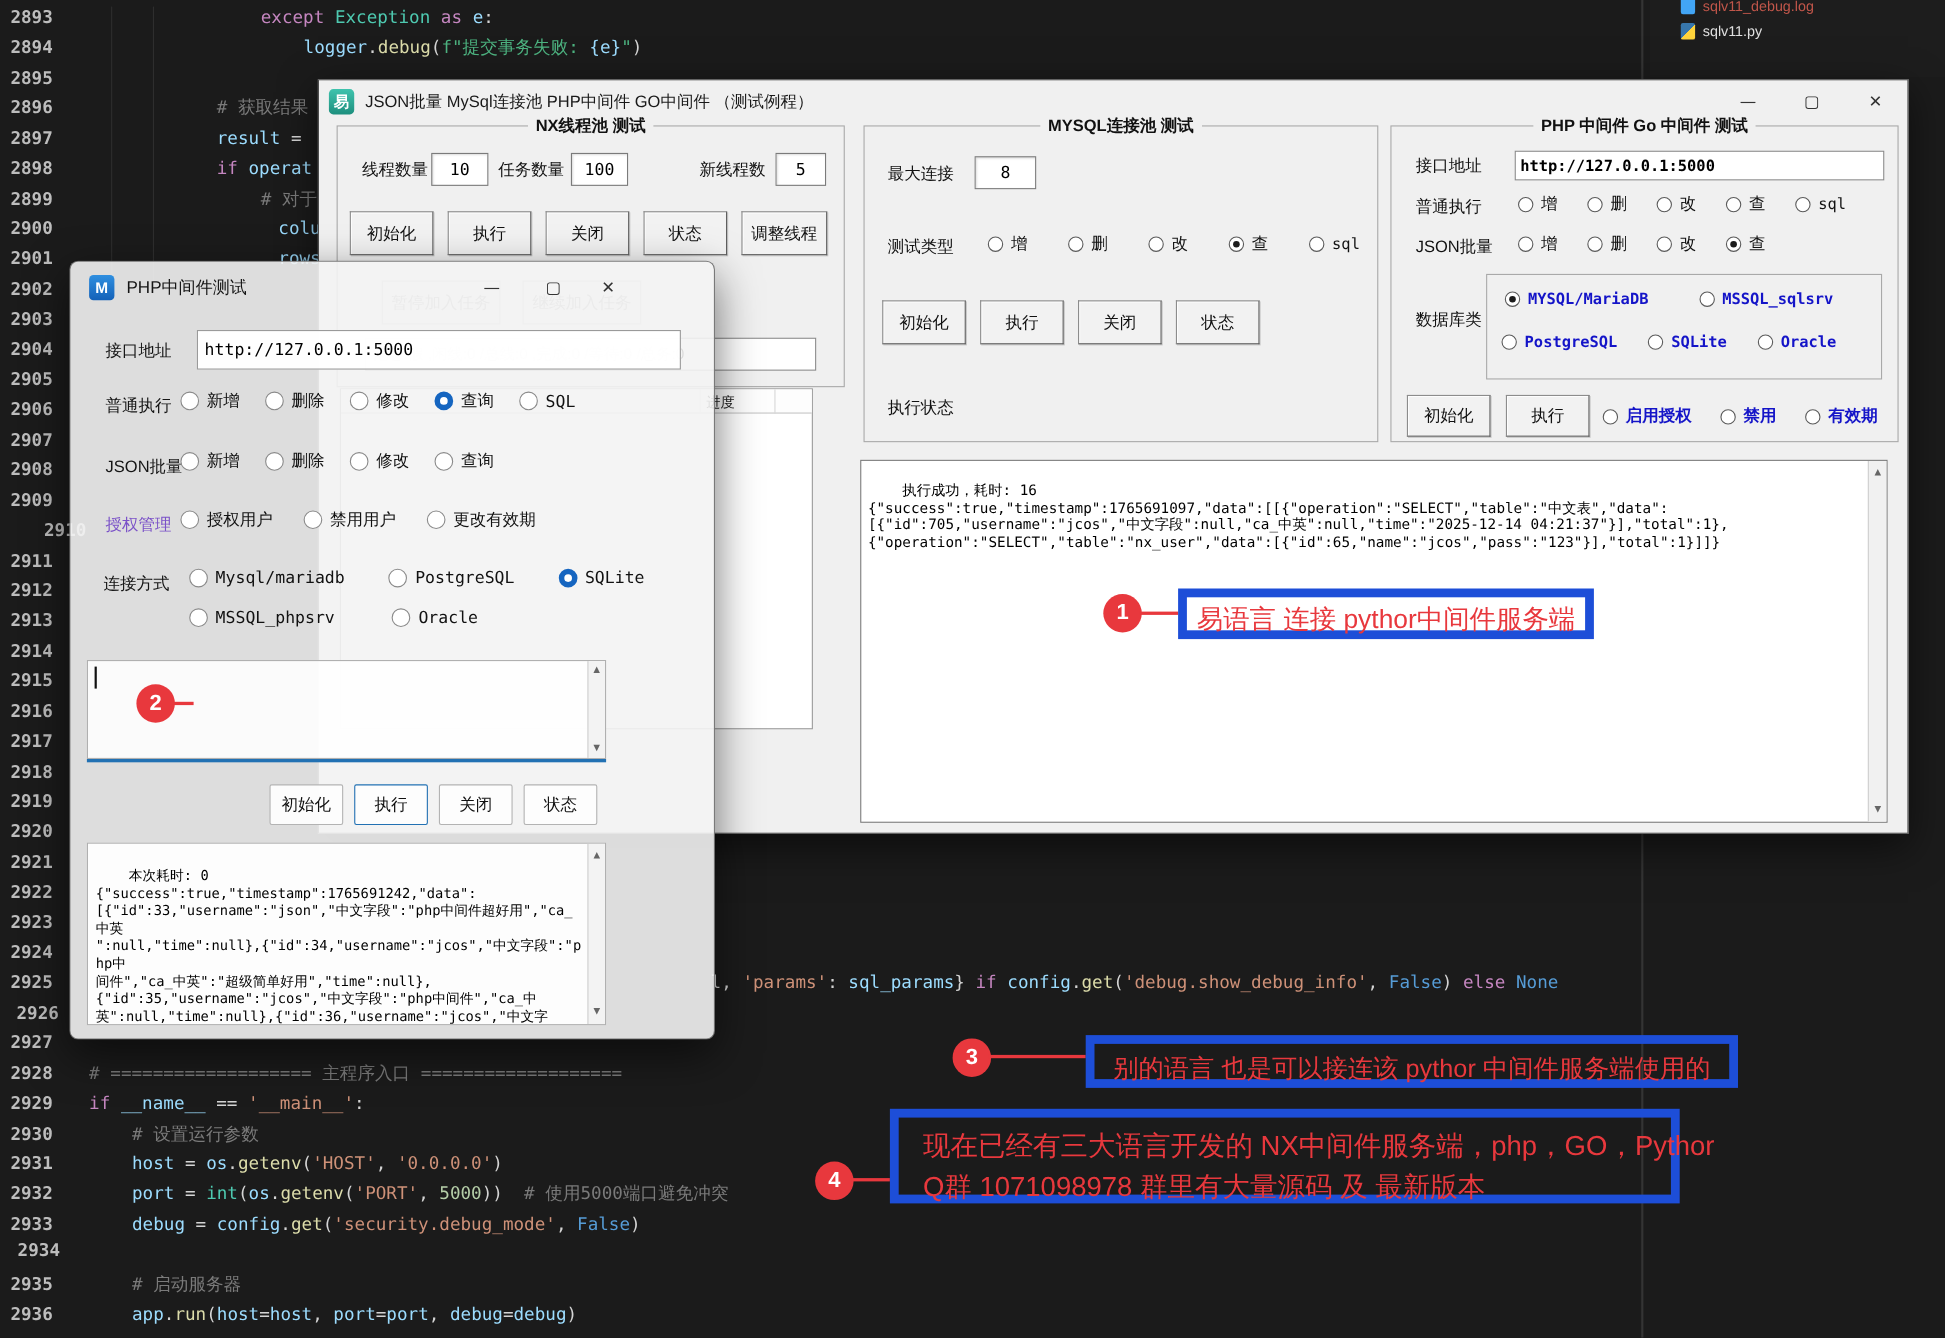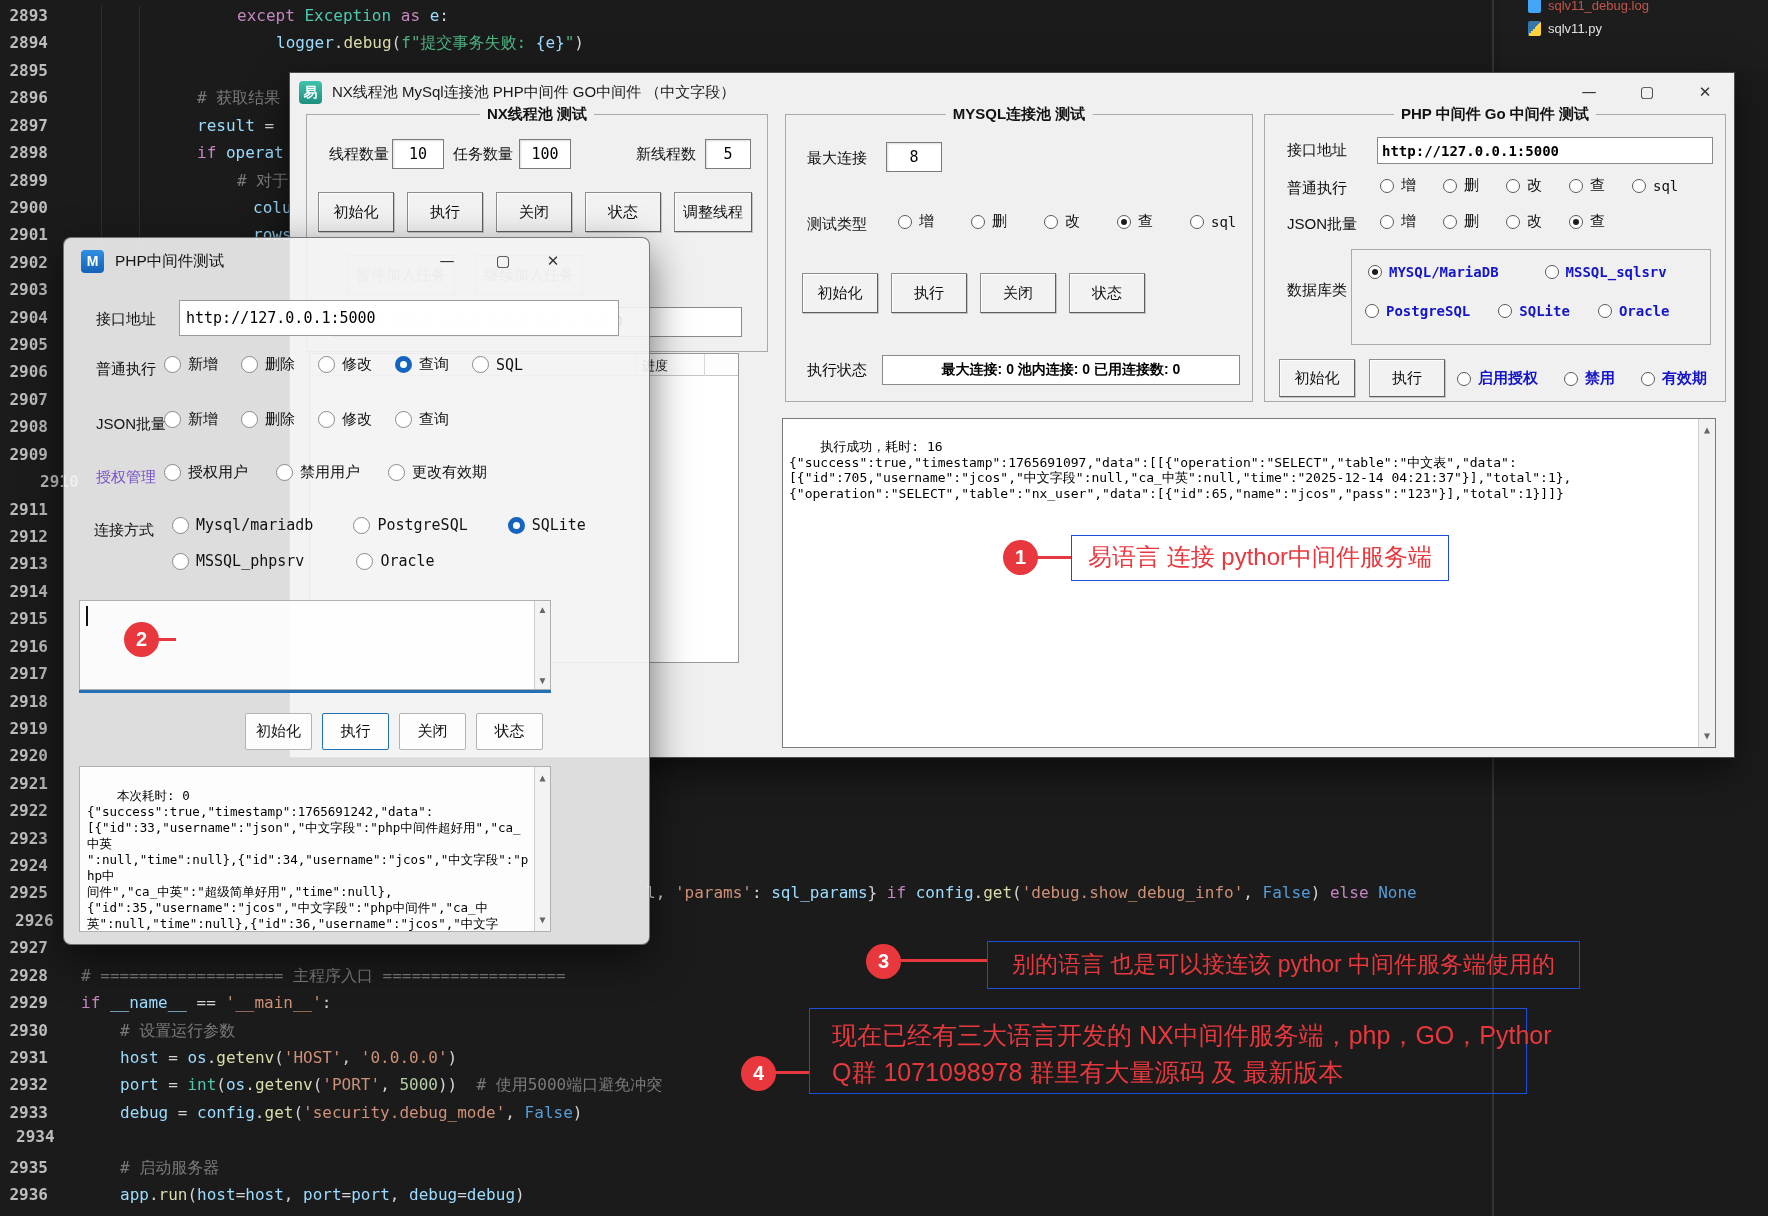--- a/index.html
+++ b/index.html
@@ -102,21 +102,21 @@
     border:1px solid #b3b3b3; border-radius:2px; font:15px "Liberation Sans",sans-serif; color:#111; }
   .mbtns button.focus { border:1.5px solid #2271b3; }
   #pd-result { position:absolute; left:15px; top:528px; width:472px; height:166px;
     background:rgba(255,255,255,.93); border:1px solid #b0b0b0; color:#000;
     font:12.5px/16px "DejaVu Sans Mono", monospace; white-space:pre-wrap; word-break:break-all;
     padding:5px 20px 5px 7px; overflow:hidden; }
   
   .anno-circle { position:absolute; width:35px; height:35px; border-radius:50%; background:#e8383d;
     color:#fff; font:700 20px/35px "Liberation Sans",sans-serif; text-align:center; z-index:21; }
   .anno-line { position:absolute; height:3px; background:#e8383d; z-index:21; }
-  .anno-box { position:absolute; border:1px solid #1d4ed8; color:#e8383d; text-align:center;
+  .anno-box { position:absolute; border:8px solid #1d4ed8; color:#e8383d; text-align:center;
     white-space:nowrap; z-index:21; }
   #a1-box { font-size:24px; } #a2-box { font-size:23px; } #a3-box { font-size:23px; }
   #a4-box { text-align:left; padding:8px 0 0 22px; font-size:25px; line-height:37px; }
   .z40 { z-index:40; }
 </style>
 </head>
 <body>
 
 <div id="editor">
   <div id="gutter">
@@ -195,21 +195,21 @@
   </div>
   <div class="sbitem" style="top:17px;">
     <span class="fico py"></span>
     <span style="color:#e0e0e0;">sqlv11.py</span>
   </div>
 </div>
 
 <div id="mainwin">
   <div id="mw-title">
     <span id="mw-icon">易</span>
-    <span id="mw-text">NX线程池 MySql连接池 PHP中间件 GO中间件 （中文字段）</span>
+    <span id="mw-text">JSON批量 MySql连接池 PHP中间件 GO中间件 （测试例程）</span>
   </div>
   <span class="winctl" style="left:1284px;">—</span>
   <span class="winctl" style="left:1342px;">▢</span>
   <span class="winctl" style="left:1400px;">✕</span>
 
   <div class="gbox" style="left:16px; top:41px; width:462px; height:238px;">
     <span class="legend">NX线程池 测试</span>
     <span class="clabel" style="left:22px; top:30px;">线程数量</span>
     <div class="cinput" style="left:85px; top:24px; width:52px; height:30px;">10</div>
     <span class="clabel" style="left:146px; top:30px;">任务数量</span>
@@ -264,21 +264,20 @@
           <span class="rlab lat">sql</span>
         </span>
       </div>
     <div class="btnrow" style="left:16px; top:158px; gap:13px; height:40px;">
         <button>初始化</button>
         <button>执行</button>
         <button>关闭</button>
         <button>状态</button>
       </div>
     <span class="clabel" style="left:21px; top:246px;">执行状态</span>
-    <div class="cfield" style="left:96px; top:240px; width:358px; height:30px; justify-content:center; font-weight:700;">最大连接: 0 池内连接: 0 已用连接数: 0</div>
   </div>
 
   <div class="gbox" style="left:974px; top:41px; width:462px; height:288px;">
     <span class="legend">PHP 中间件  Go 中间件  测试</span>
     <span class="clabel" style="left:22px; top:26px;">接口地址</span>
     <div class="cfield" style="left:112px; top:22px; width:336px; height:27px; font:700 14px 'DejaVu Sans Mono',monospace; padding-left:4px;">http://127.0.0.1:5000</div>
     <span class="clabel" style="left:22px; top:64px;">普通执行</span>
     <div class="rrow classic" style="left:115px; top:61px; gap:27px;">
         <span class="rpair">
           <span class="cr"></span>

